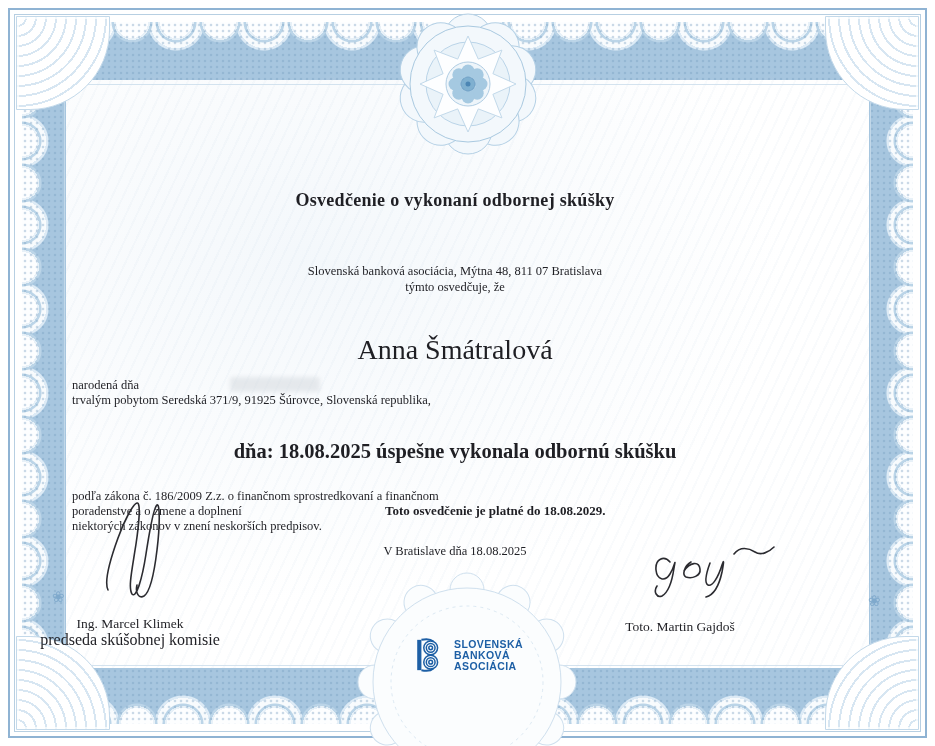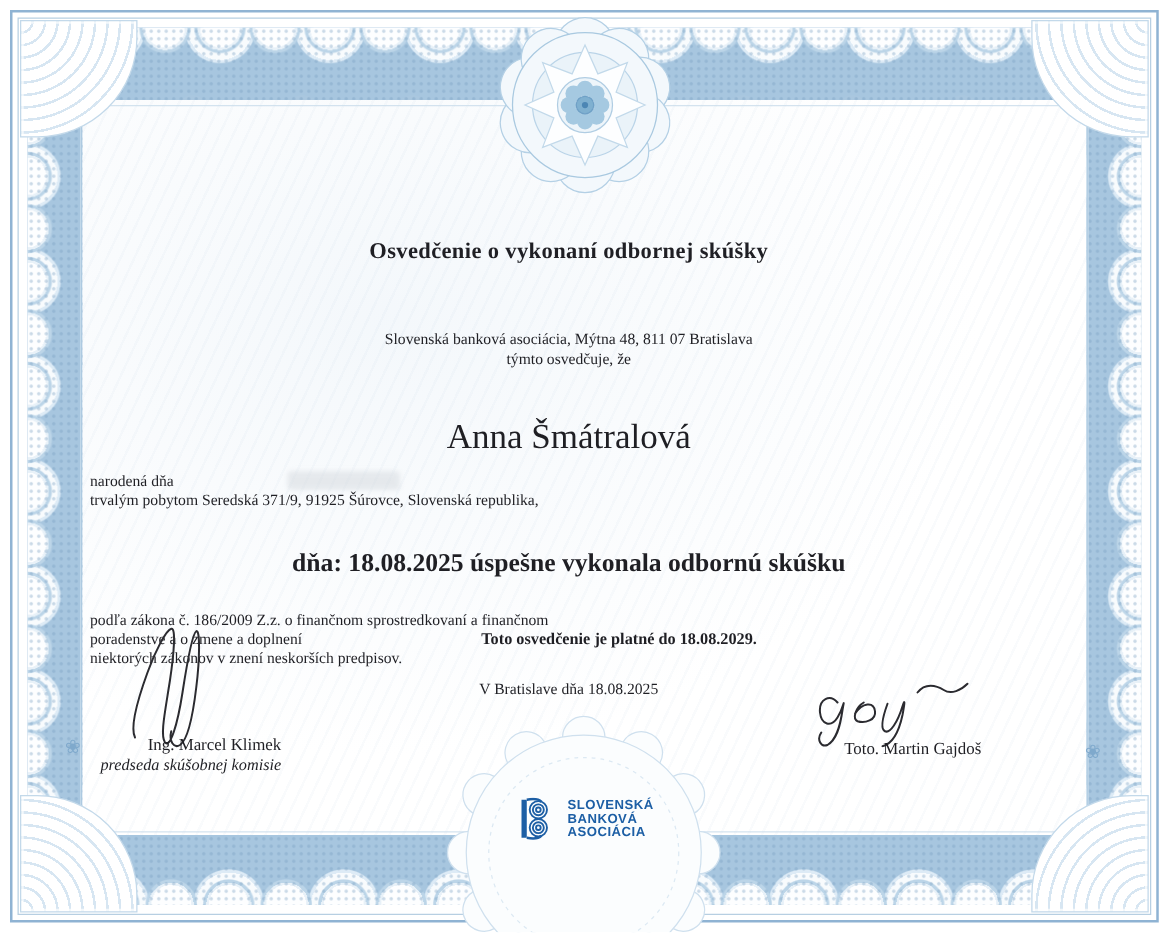--- a/index.html
+++ b/index.html
@@ -80,22 +80,22 @@
   .holder{top:334px; font-size:28px; font-weight:normal;}
   .leftblock{position:absolute; left:72px; font-size:12.5px; line-height:15px;}
   .born{top:378px;}
   .address{top:393px;}
   .redaction{position:absolute; left:230px; top:377px; width:90px; height:15px;
              background:#d3d8dd; opacity:.5; filter:blur(2px); border-radius:3px;}
   .exam{top:440px; font-size:20.5px; font-weight:bold;}
   .law{top:489px; width:430px;}
   .valid{position:absolute; left:385px; top:503px; font-size:13px; font-weight:bold;text-align:center;}
   .placedate{top:544px; font-size:12.5px;}
-  .sig{position:absolute; text-align:right; font-size:13.5px; line-height:16px;}
-  .sig .role{font-size:13px;font-style:italic;}
+  .sig{position:absolute; text-align:center; font-size:13.5px; line-height:16px;margin-top:28px;}
+  .sig .role{font-size:16px;}
   .sig-left{left:35px; top:588px; width:190px;}
   .sig-right{left:575px; top:591px; width:210px;}
   .scribble{position:absolute;}
   
   .logo{position:absolute; left:413px; top:638px; display:flex; align-items:center; gap:9px; z-index:5;}
   .logo-text{font-family:"Liberation Sans", sans-serif; font-weight:bold; font-size:10.5px;
              line-height:11px; letter-spacing:.4px; color:#1d5fa5;}
 </style>
 </head>
 <body>

